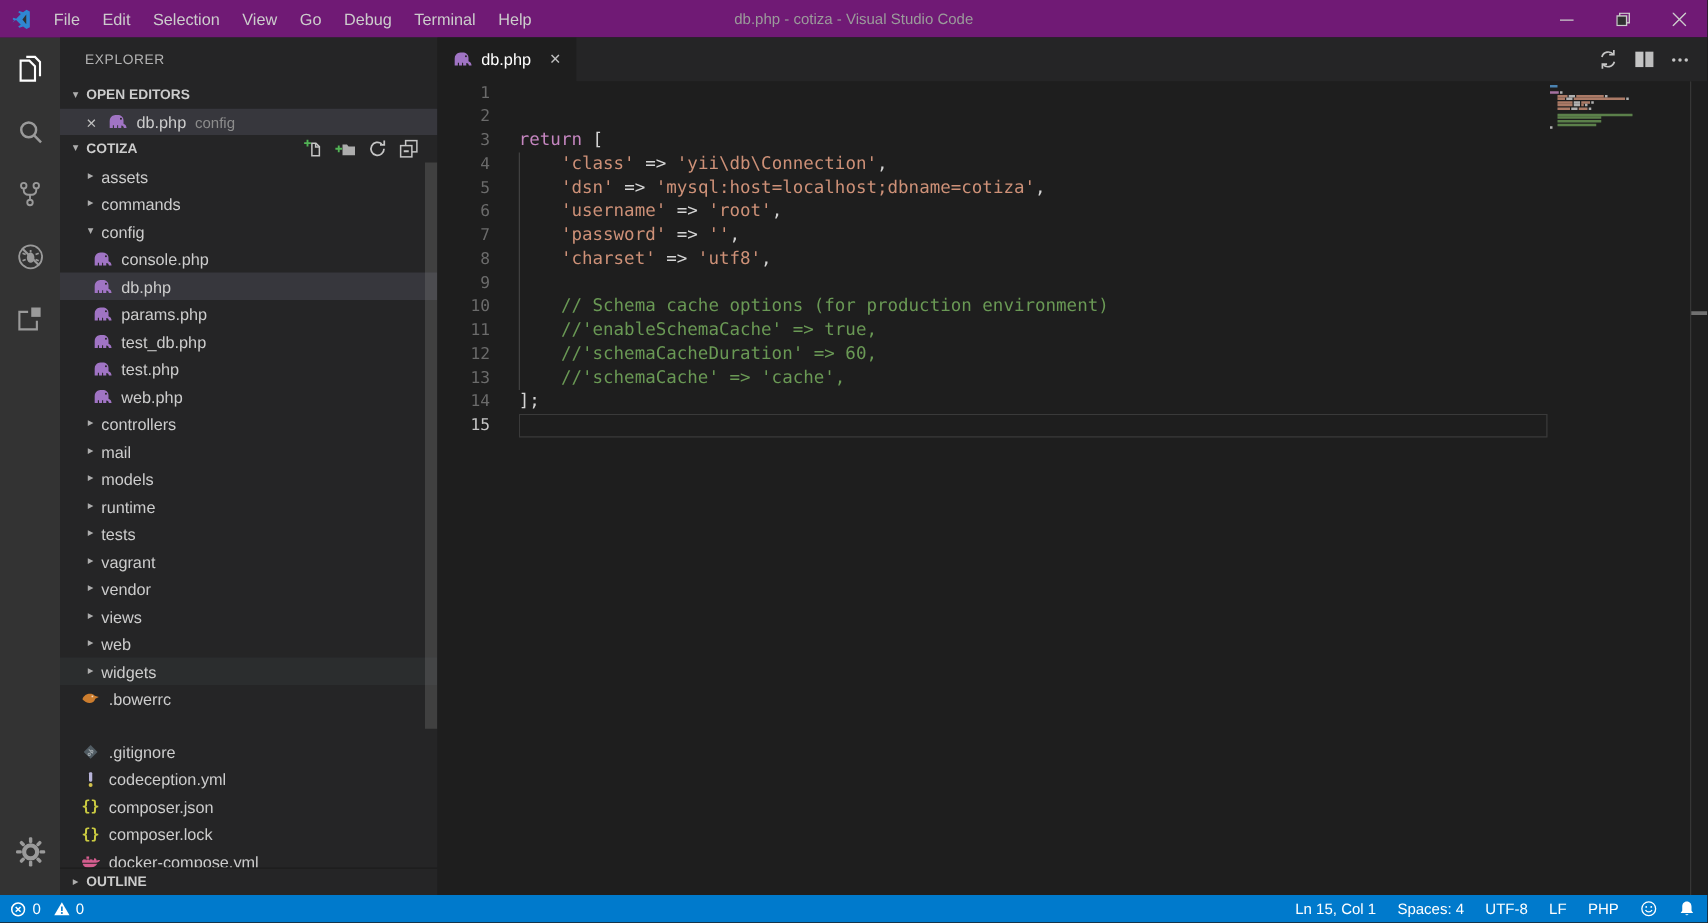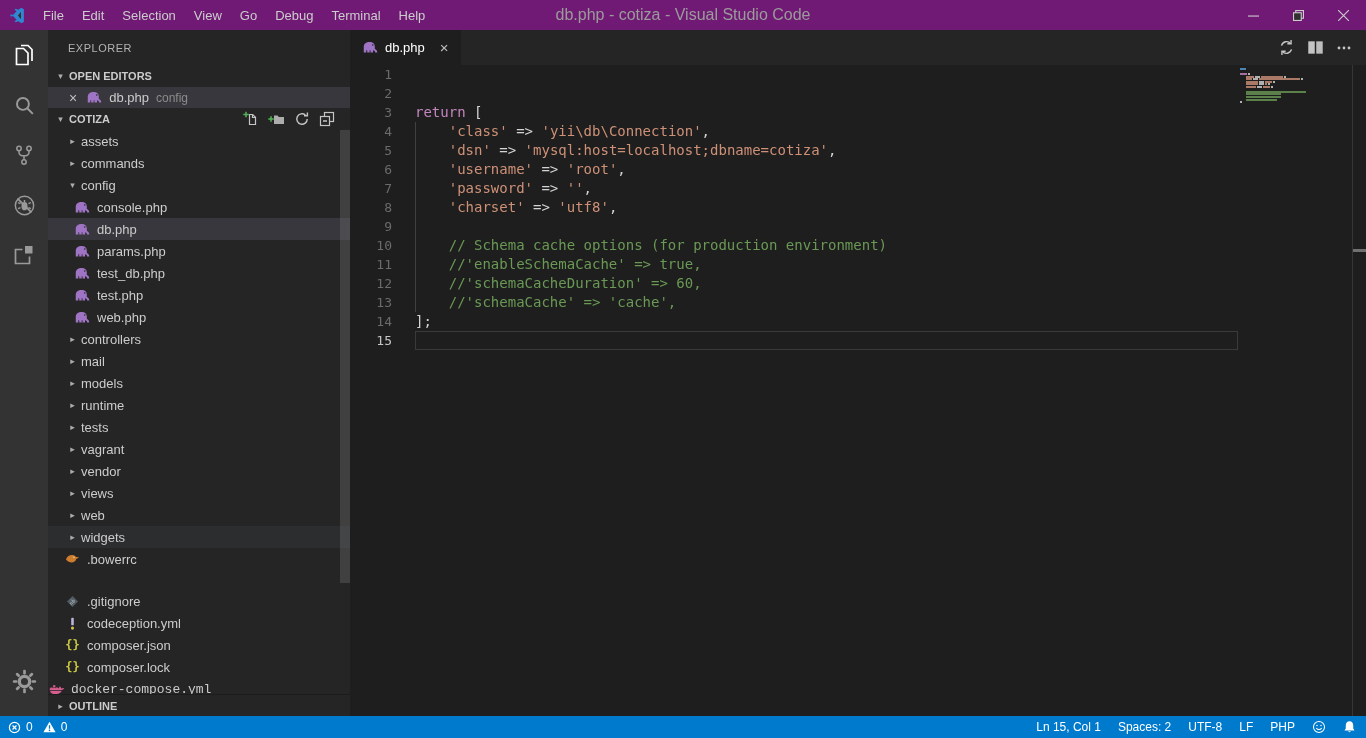--- a/index.html
+++ b/index.html
@@ -4,21 +4,21 @@
 <style>
   *{margin:0;padding:0;box-sizing:border-box}
   html,body{width:1366px;height:738px;overflow:hidden}
   body{background:#1e1e1e;font-family:"Liberation Sans","DejaVu Sans",sans-serif;color:#cccccc;font-size:13px}
 
   
   .titlebar{height:30px;background:#701a75;display:flex;align-items:center;position:relative}
   .logo{width:17px;height:17px;margin:0 8px 0 9px;display:flex;align-items:center}
   .menus{display:flex;height:100%}
   .menu-item{padding:0 9px;display:flex;align-items:center;color:#cccccc;font-size:13px;cursor:default}
-  .win-title{position:absolute;left:50%;transform:translateX(-50%);color:#9b9b9b;font-size:16px;white-space:nowrap}
+  .win-title{position:absolute;left:50%;transform:translateX(-50%);color:#9b9b9b;font-size:12px;white-space:nowrap}
   .win-controls{margin-left:auto;display:flex;height:100%}
   .win-btn{width:45px;display:flex;align-items:center;justify-content:center}
 
   
   .main{display:flex;height:686px}
 
   
   .activitybar{width:48px;background:#333333;display:flex;flex-direction:column;align-items:center;flex:none}
   .act-icon{width:48px;height:50px;display:flex;align-items:center;justify-content:center}
   .act-bottom{margin-top:auto;margin-bottom:10px}
@@ -358,21 +358,21 @@
             <span class="json-glyph">{}</span>
           </span>
           <span>composer.json</span>
         </div>
         <div class="trow" style="padding-left: 16px;">
           <span class="ficon">
             <span class="json-glyph">{}</span>
           </span>
           <span>composer.lock</span>
         </div>
-        <div class="trow" style=" font-family: Liberation Mono, monospace;">
+        <div class="trow" style="padding-left: 16px;">
           <span class="ficon">
             <svg width="16" height="13" viewBox="0 0 17 13" fill="#d55e8f">
               <rect x="1.6" y="4.4" width="2.3" height="2"></rect>
               <rect x="4.4" y="4.4" width="2.3" height="2"></rect>
               <rect x="7.2" y="4.4" width="2.3" height="2"></rect>
               <rect x="4.4" y="1.9" width="2.3" height="2"></rect>
               <path d="M.8 7.2h11.4c1.9 0 3.2-.8 3.8-2.1-1.2-.5-2.3-.2-2.8.5-.2-1.2-.9-2-2-2.3l-.6 1.9H.8z"></path>
               <path d="M1.2 8c.5 2.2 2.4 3.4 5.1 3.4 3.6 0 6.1-1.3 7.3-3.4z"></path>
             </svg>
           </span>
@@ -581,21 +581,21 @@
         <svg width="13" height="12" viewBox="0 0 14 13">
           <path d="M7 .8 13.6 12.2H.4z" fill="#ffffff"></path>
           <path d="M7 4.6v3.8" stroke="#007acc" stroke-width="1.4"></path>
           <circle cx="7" cy="10.2" r=".9" fill="#007acc"></circle>
         </svg>
       </span>
     <span class="cnt">0</span>
   </div>
   <div class="sb-right" id="sb-right">
       <div class="sb-it">Ln 15, Col 1</div>
-      <div class="sb-it">Spaces: 2</div>
+      <div class="sb-it">Spaces: 4</div>
       <div class="sb-it">UTF-8</div>
       <div class="sb-it">LF</div>
       <div class="sb-it">PHP</div>
       <div class="sb-it">
         <svg width="14" height="14" viewBox="0 0 16 16" fill="none" stroke="#ffffff" stroke-width="1.2">
           <circle cx="8" cy="8" r="6.3"></circle>
           <circle cx="5.7" cy="6.3" r=".85" fill="#fff" stroke="none"></circle>
           <circle cx="10.3" cy="6.3" r=".85" fill="#fff" stroke="none"></circle>
           <path d="M5 9.1a3.4 3.4 0 0 0 6 0"></path>
         </svg>

